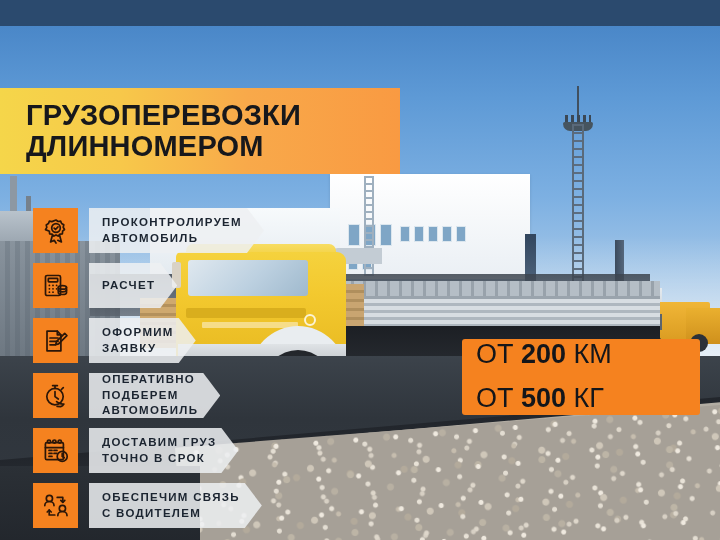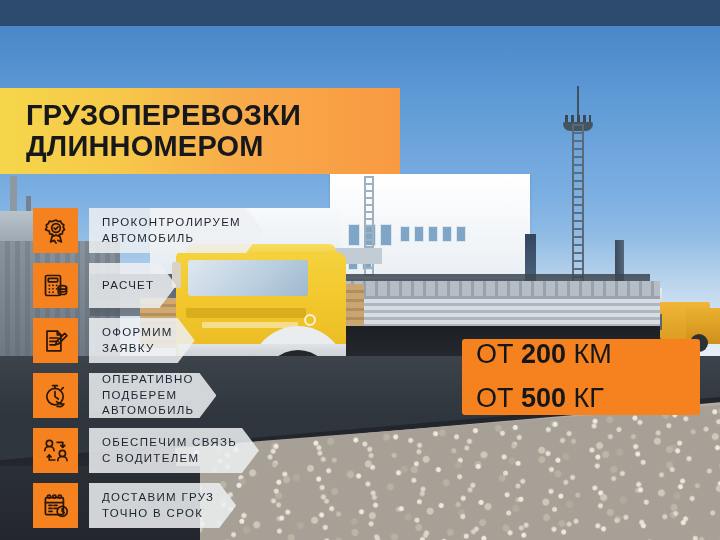--- a/index.html
+++ b/index.html
@@ -264,21 +264,21 @@
   .feat-icon svg { display:block; }
   .feat-label {
     position:relative; margin-left:11px; height:45px;
     display:flex; flex-direction:column; justify-content:center;
     padding-left:13px; padding-right:22px;
     background:rgba(238,240,242,.86);
     clip-path:polygon(0 0, calc(100% - 17px) 0, 100% 50%, calc(100% - 17px) 100%, 0 100%);
     color:#1b2430;
   }
   .feat-text {
-    font-size:11.5px; font-weight:normal; letter-spacing:1.3px;
+    font-size:11.5px; font-weight:bold; letter-spacing:1.3px;
     line-height:1.35; white-space:nowrap;
   }
 
   .distance-badge {
     position:absolute; left:462px; top:313px; width:238px; height:76px;
     background:#f5821f; border-radius:3px;
     display:flex; flex-direction:column; justify-content:center;
     padding-left:14px;
     gap:12px;
   }
@@ -462,52 +462,52 @@
       <div class="feat-label">
         <div class="feat-text">ОПЕРАТИВНО</div>
         <div class="feat-text">ПОДБЕРЕМ</div>
         <div class="feat-text">АВТОМОБИЛЬ</div>
       </div>
     </div>
 
     <div class="feature">
       <div class="feat-icon">
         <svg width="28" height="28" viewBox="0 0 28 28" fill="none" stroke="#2b1608" stroke-width="1.7" stroke-linecap="round" stroke-linejoin="round">
+          <rect x="3.4" y="5.6" width="18" height="17" rx="1.4"></rect>
+          <path d="M3.4 10.6h18"></path>
+          <circle cx="7" cy="4.6" r="1.6"></circle>
+          <circle cx="12.4" cy="4.6" r="1.6"></circle>
+          <circle cx="17.8" cy="4.6" r="1.6"></circle>
+          <path d="M7 13.4h3M12 13.4h3M7 16.4h3M12 16.4h3M7 19.4h3"></path>
+          <circle cx="20.2" cy="19.4" r="5"></circle>
+          <path d="M20.2 16.6v2.8l2 1.4"></path>
+        </svg>
+      </div>
+      <div class="feat-label">
+        <div class="feat-text">ДОСТАВИМ ГРУЗ</div>
+        <div class="feat-text">ТОЧНО В СРОК</div>
+      </div>
+    </div>
+
+    <div class="feature">
+      <div class="feat-icon">
+        <svg width="28" height="28" viewBox="0 0 28 28" fill="none" stroke="#2b1608" stroke-width="1.7" stroke-linecap="round" stroke-linejoin="round">
           <circle cx="7.4" cy="6.4" r="3.1"></circle>
           <path d="M2.8 13.6c0-2.5 2.1-4.1 4.6-4.1s4.6 1.6 4.6 4.1"></path>
           <circle cx="20.4" cy="16.4" r="3.1"></circle>
           <path d="M15.8 23.6c0-2.5 2.1-4.1 4.6-4.1s4.6 1.6 4.6 4.1"></path>
           <path d="M15.2 5.4h5.6v4.8"></path>
           <path d="M18.8 8.4l2 2 2-2"></path>
           <path d="M12.8 23h-5.6v-4.8"></path>
           <path d="M9.2 20l-2-2-2 2"></path>
         </svg>
       </div>
       <div class="feat-label">
         <div class="feat-text">ОБЕСПЕЧИМ СВЯЗЬ</div>
         <div class="feat-text">С ВОДИТЕЛЕМ</div>
-      </div>
-    </div>
-
-    <div class="feature">
-      <div class="feat-icon">
-        <svg width="28" height="28" viewBox="0 0 28 28" fill="none" stroke="#2b1608" stroke-width="1.7" stroke-linecap="round" stroke-linejoin="round">
-          <rect x="3.4" y="5.6" width="18" height="17" rx="1.4"></rect>
-          <path d="M3.4 10.6h18"></path>
-          <circle cx="7" cy="4.6" r="1.6"></circle>
-          <circle cx="12.4" cy="4.6" r="1.6"></circle>
-          <circle cx="17.8" cy="4.6" r="1.6"></circle>
-          <path d="M7 13.4h3M12 13.4h3M7 16.4h3M12 16.4h3M7 19.4h3"></path>
-          <circle cx="20.2" cy="19.4" r="5"></circle>
-          <path d="M20.2 16.6v2.8l2 1.4"></path>
-        </svg>
-      </div>
-      <div class="feat-label">
-        <div class="feat-text">ДОСТАВИМ ГРУЗ</div>
-        <div class="feat-text">ТОЧНО В СРОК</div>
       </div>
     </div>
 
   </div>
 
   <div class="distance-badge">
     <div class="dist-line"><span>ОТ </span><b>200</b><span> КМ</span></div>
     <div class="dist-line"><span>ОТ </span><b>500</b><span> КГ</span></div>
   </div>
 

